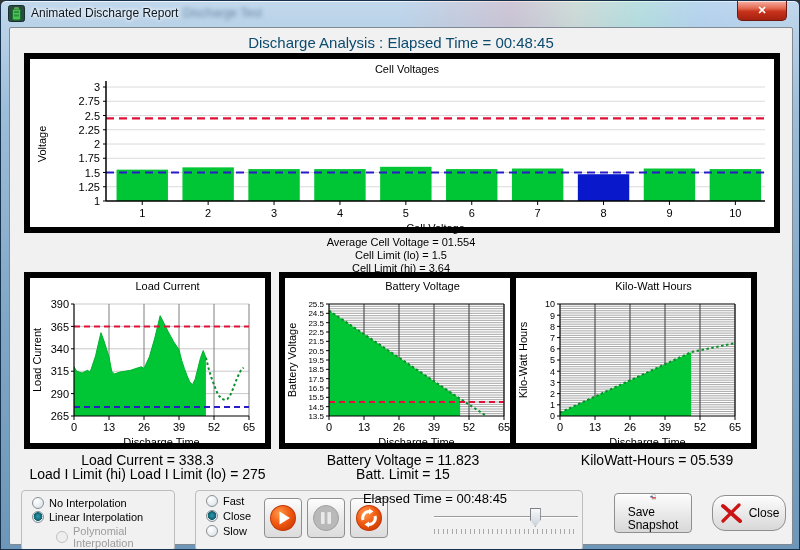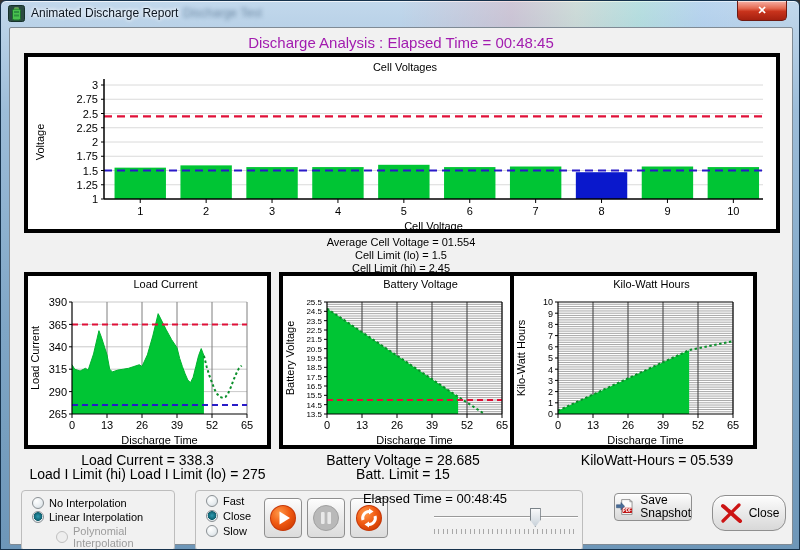--- a/index.html
+++ b/index.html
@@ -28,22 +28,22 @@
     position:absolute; right:12px; top:0; width:50px; height:20px;
     border:1px solid #6e1a12; border-top:none; border-radius:0 0 5px 5px;
     background:linear-gradient(180deg,#f6b1a6 0%,#e46a52 38%,#c8331c 55%,#a5200f 100%);
     color:#fff; font-weight:bold; font-size:11px; text-align:center; line-height:18px;
     box-shadow:inset 0 1px 0 rgba(255,255,255,.6); cursor:pointer;
   }
   .dialog {
     position:absolute; left:8px; top:26px; width:784px; height:518px;
     background:#f1f1f1; border:1px solid #7f8a94; border-radius:2px;
   }
-  .header-title { position:absolute; top:6px; left:0; width:100%; text-align:center; font-size:15px; color:#a21caf; }
-  .panel { position:absolute; background:#fff; border:4px solid #000000; }
+  .header-title { position:absolute; top:6px; left:0; width:100%; text-align:center; font-size:15px; color:#0c4a6e; }
+  .panel { position:absolute; background:#fff; border:6px solid #000000; }
   .cell-panel { left:14px; top:25px; width:756px; height:180px; }
   .cell-stats { position:absolute; top:208px; left:0; width:100%; text-align:center; font-size:11px; line-height:13px; color:#000; }
   .small-panel { top:244px; width:247px; height:177px; }
   .sp-left { left:14px; } .sp-mid { left:269px; } .sp-right { left:500px; }
   .stat-block { position:absolute; top:425px; text-align:center; font-size:14px; line-height:14px; color:#000; }
   .sb-left { left:0px; width:275px; } .sb-mid { left:262px; width:262px; } .sb-right { left:510px; width:274px; }
   .groupbox { position:absolute; top:462px; height:61px; border:1px solid #bdbdbd; border-radius:4px; background:#f1f1f1; }
   .gb1 { left:11px; width:154px; }
   .gb2 { left:185px; width:388px; }
   .radio-row { position:absolute; left:10px; display:flex; align-items:center; font-size:11px; color:#000; cursor:pointer; }
@@ -75,21 +75,21 @@
   .slider-ticks {
     position:absolute; left:0; right:0; top:21px; height:5px;
     background:repeating-linear-gradient(90deg,#a8a8a8 0 1px,transparent 1px 4.5px);
   }
   .win-btn {
     position:absolute; border:1px solid #8f8f8f; border-radius:4px;
     background:linear-gradient(180deg,#fdfdfd,#ececec 45%,#d8d8d8);
     display:flex; align-items:center; justify-content:center; gap:6px;
     font-size:12px; color:#000; cursor:pointer; box-shadow:inset 0 1px 0 #fff;
   }
-  .save-btn { left:604px; top:465px; width:78px; height:28px; }
+  .save-btn { left:604px; top:465px; width:78px; height:40px;flex-direction:column; }
   .close-btn { left:702px; top:467px; width:74px; height:36px;border-radius:13px; }
   .btn-text2 { font-size:12px; line-height:13px; text-align:left; }
   svg text { font-family:"Liberation Sans", sans-serif; }
 </style>
 </head>
 <body>
 
 <div class="window">
   <div class="titlebar">
     <div class="rainbow"></div>
@@ -172,21 +172,21 @@
           <line x1="76" y1="22" x2="76" y2="142" stroke="#000" stroke-width="1.5"></line>
           <line x1="76" y1="142" x2="735" y2="142" stroke="#000" stroke-width="1.5"></line>
           <text x="405.5" y="173" font-size="11" text-anchor="middle" fill="#000">Cell Voltage</text>
           <text x="16" y="85" font-size="11" text-anchor="middle" fill="#000" transform="rotate(-90 16 85)">Voltage</text>
         </svg>
     </div>
 
     <div class="cell-stats">
       <div>Average Cell Voltage = 01.554</div>
       <div>Cell Limit (lo) = 1.5</div>
-      <div>Cell Limit (hi) = 2.45</div>
+      <div>Cell Limit (hi) = 3.64</div>
     </div>
 
     <div class="panel small-panel sp-left">
       <svg width="245" height="175">
           <text x="137.5" y="12" font-size="11" text-anchor="middle" fill="#000">Load Current</text>
           <line x1="44" y1="115.6" x2="219" y2="115.6" stroke="#c9c9c9" stroke-width="1"></line>
           <line x1="44" y1="93.19999999999999" x2="219" y2="93.19999999999999" stroke="#c9c9c9" stroke-width="1"></line>
           <line x1="44" y1="70.8" x2="219" y2="70.8" stroke="#c9c9c9" stroke-width="1"></line>
           <line x1="44" y1="48.39999999999999" x2="219" y2="48.39999999999999" stroke="#c9c9c9" stroke-width="1"></line>
           <line x1="44" y1="26" x2="219" y2="26" stroke="#c9c9c9" stroke-width="1"></line>
@@ -436,21 +436,21 @@
           <text x="131.5" y="168" font-size="11" text-anchor="middle" fill="#000">Discharge Time</text>
           <text x="11" y="82" font-size="11" text-anchor="middle" fill="#000" transform="rotate(-90 11 82)">Kilo-Watt Hours</text>
         </svg>
     </div>
 
     <div class="stat-block sb-left">
       <div>Load Current = 338.3</div>
       <div>Load I Limit (hi) Load I Limit (lo) = 275</div>
     </div>
     <div class="stat-block sb-mid">
-      <div>Battery Voltage = 28.685</div>
+      <div>Battery Voltage = 11.823</div>
       <div>Batt. Limit = 15</div>
     </div>
     <div class="stat-block sb-right">
       <div>KiloWatt-Hours = 05.539</div>
     </div>
 
     <div class="groupbox gb1">
       <div class="radio-row" style="top:6px;">
         <span class="radio-dot"></span>
         <span>No Interpolation</span>

